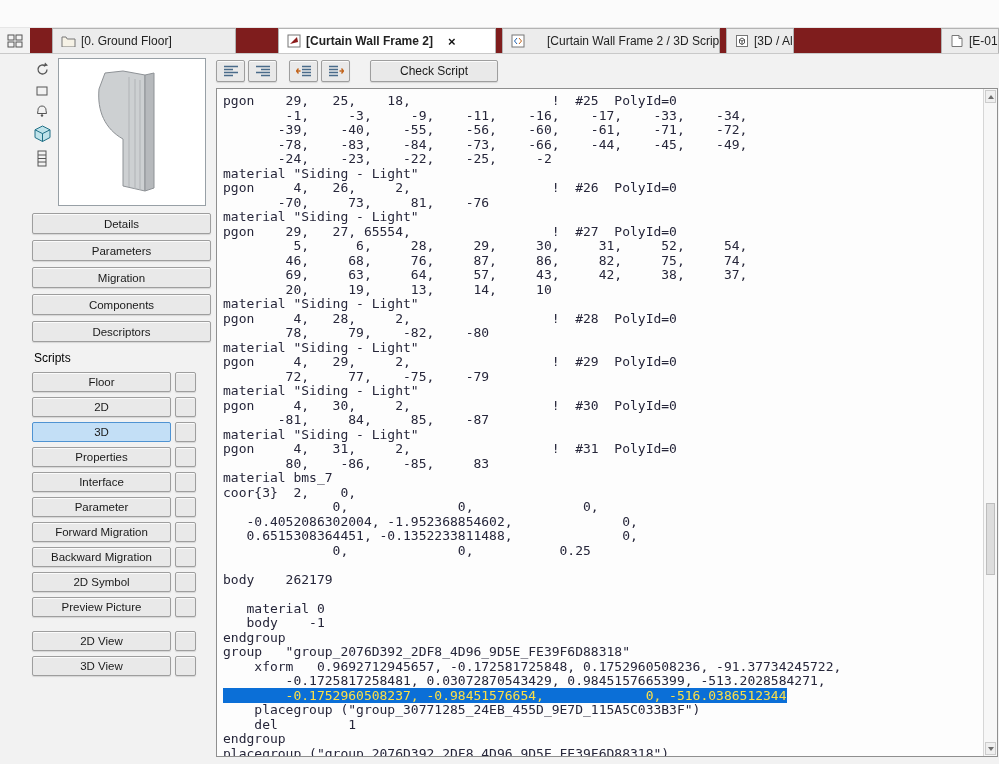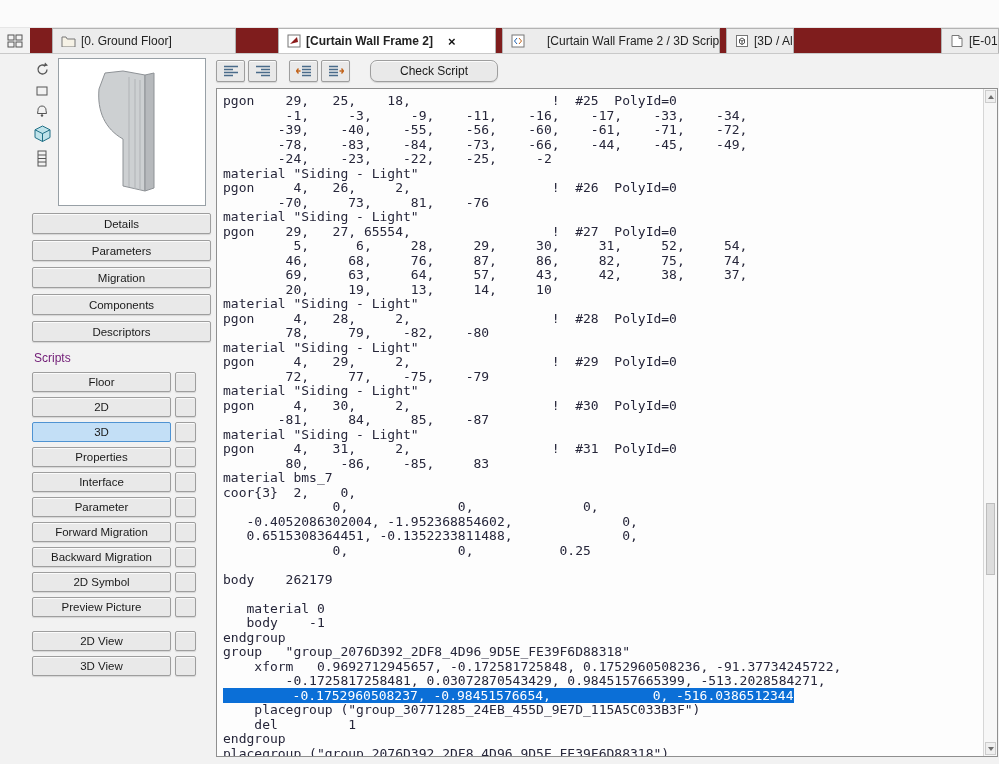--- a/index.html
+++ b/index.html
@@ -30,42 +30,42 @@
   .sb-top { display:flex; gap:3px; padding:5px 0 7px 1px; }
   .side-icons { width:26px; display:flex; flex-direction:column; align-items:center; gap:7px; padding-top:3px; }
   .side-icons > div { cursor:pointer; line-height:0; }
   .preview { width:148px; height:148px; background:#ffffff; border:1px solid #98a0a6; cursor:pointer; }
 
   .btn, .script-btn, .mini-box, .tool-btn, .check-btn, .sb-view-btn {
     background:#e9e9e9; border:1px solid #9e9e9e; border-radius:2px;
     color:#1a1a1a; box-shadow:inset 0 1px 0 #fbfbfb, 0 1px 1px rgba(0,0,0,.12);
     cursor:pointer; font-family:"Liberation Sans",sans-serif; }
   .btn { display:block; width:179px; height:21px; margin:0 0 6px 4px; font-size:11.5px; }
-  .scripts-label { margin:9px 0 7px 6px; font-size:12px; color:#701a75; }
+  .scripts-label { margin:9px 0 7px 6px; font-size:12px; color:#000000; }
   .script-row { display:flex; align-items:center; gap:4px; margin:0 0 5px 4px; }
   .script-btn, .sb-view-btn { width:139px; height:20px; font-size:11.5px; }
   .script-btn.selected { background:#c3dff6; border-color:#4f93d2; box-shadow:none; }
   .mini-box { width:21px; height:20px; }
   .view-gap { height:9px; }
 
   
   .toolbar { position:absolute; left:214px; top:53px; right:0; height:35px;
              display:flex; align-items:center; padding-left:2px; }
   .tool-btn { width:29px; height:22px; margin-right:3px;
               display:flex; align-items:center; justify-content:center; }
   .tool-btn.gap { margin-left:9px; }
-  .check-btn { width:128px; height:22px; margin-left:17px; font-size:12px;border-radius:7px; }
+  .check-btn { width:128px; height:22px; margin-left:17px; font-size:12px; }
 
   
   .editor { position:absolute; left:216px; top:88px; right:1px; bottom:7px;
             background:#fdfdfd; border:1px solid #8f8f8f; display:flex; }
   .code { flex:1; overflow:hidden; padding:5px 0 0 6px;
           font-family:"DejaVu Sans Mono", monospace; font-size:13px;
           line-height:14.5px; white-space:pre; color:#26263a; cursor:text; }
-  .code .hl { background:#0b6fd7; color:#ffffff;padding-left:7px; }
+  .code .hl { background:#0b6fd7; color:#fde047; }
   .vscroll { width:14px; border-left:1px solid #d6d6d6; background:#f7f7f7; position:relative; }
   .varrow { position:absolute; left:1px; right:1px; height:13px; background:#efefef;
             border:1px solid #cccccc; display:flex; align-items:center; justify-content:center; cursor:pointer; }
   .varrow.up { top:1px; } .varrow.down { bottom:1px; }
   .tri { width:0; height:0; border-left:3px solid transparent; border-right:3px solid transparent; }
   .tri.up { border-bottom:4px solid #707070; }
   .tri.down { border-top:4px solid #707070; }
   .vthumb { position:absolute; left:2px; right:2px; top:62%; height:72px;
             background:#dddddd; border:1px solid #bdbdbd; cursor:grab; }
   svg { display:block; }

